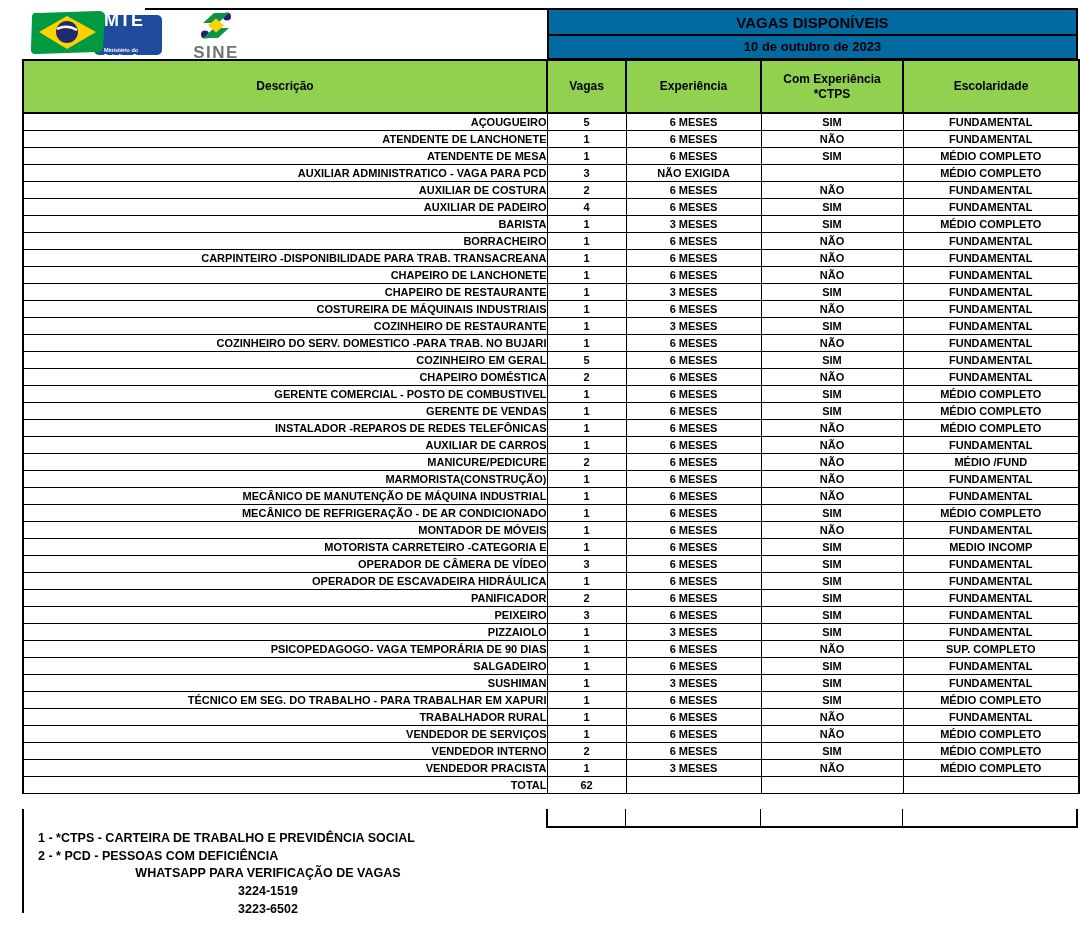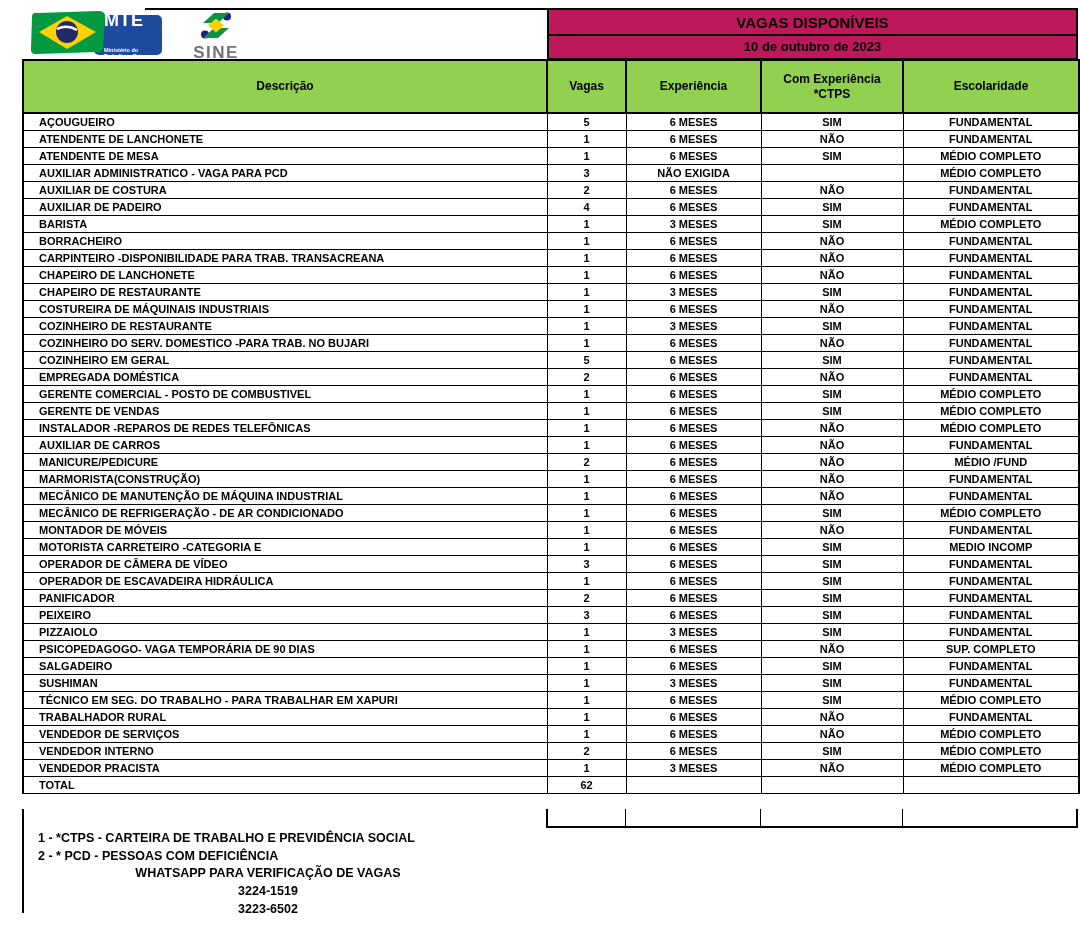--- a/index.html
+++ b/index.html
@@ -19,35 +19,35 @@
   }
   .mte-abbr { font-size:18px; font-weight:bold; line-height:18px; letter-spacing:.5px; }
   .mte-sub { font-size:5.5px; font-weight:bold; line-height:6px; white-space:pre-line; margin-top:2px; }
 
   
   .sine-logo { position:absolute; left:184px; top:12px; width:64px; display:flex; flex-direction:column; align-items:center; }
   .sine-text { font-size:17px; font-weight:bold; color:#737373; letter-spacing:1.5px; line-height:17px; margin-top:1px; }
   .sine-bar { width:56px; height:3px; background:#2f9e41; margin-top:1px; }
 
   
-  .header-box { position:absolute; left:547px; top:8px; width:531px; height:52px; border:2px solid #000; background:#be185d; }
+  .header-box { position:absolute; left:547px; top:8px; width:531px; height:52px; border:2px solid #000; background:#0369a1; }
   .header-title { height:26px; line-height:25px; text-align:center; font-weight:bold; font-size:15px; border-bottom:2px solid #000; }
   .header-date  { height:29px; line-height:21px; text-align:center; font-weight:bold; font-size:13px; }
 
   
   table.vac { position:absolute; left:22px; top:59px; width:1056px; border-collapse:collapse; table-layout:fixed; border:2px solid #000; border-bottom-width:1px; }
   .vac th {
     background:#92d050; border:2px solid #000; font-size:12px; font-weight:bold;
     text-align:center; vertical-align:middle; height:53px; white-space:pre-line; line-height:15px;
   }
   .vac td {
     border:1px solid #000; height:17px; font-size:11px; font-weight:bold;
     line-height:12px; padding:0; overflow:hidden; white-space:nowrap; vertical-align:middle;
   }
-  .vac td.desc { text-align:left; padding-left:15px; }
+  .vac td.desc { text-align:right; padding-left:15px; }
   .vac td.c { text-align:center; }
 
   
   .extra-row { position:absolute; left:546px; top:809px; width:532px; height:19px; border:2px solid #000; border-top:none; display:flex; background:#fff; }
   .er { border-right:1px solid #000; height:100%; }
   .er:last-child { border-right:none; }
   .er.w1 { width:78px; } .er.w2 { width:135px; } .er.w3 { width:142px; } .er.w4 { flex:1; }
 
   .left-line { position:absolute; left:22px; top:809px; width:2px; height:104px; background:#000; }
 
@@ -232,21 +232,21 @@
 
   <tr>
     <td class="desc">COZINHEIRO EM GERAL</td>
     <td class="c">5</td>
     <td class="c">6 MESES</td>
     <td class="c">SIM</td>
     <td class="c">FUNDAMENTAL</td>
   </tr>
 
   <tr>
-    <td class="desc">EMPREGADA DOMÉSTICA</td>
+    <td class="desc">CHAPEIRO DOMÉSTICA</td>
     <td class="c">2</td>
     <td class="c">6 MESES</td>
     <td class="c">NÃO</td>
     <td class="c">FUNDAMENTAL</td>
   </tr>
 
   <tr>
     <td class="desc">GERENTE COMERCIAL - POSTO DE COMBUSTIVEL</td>
     <td class="c">1</td>
     <td class="c">6 MESES</td>

